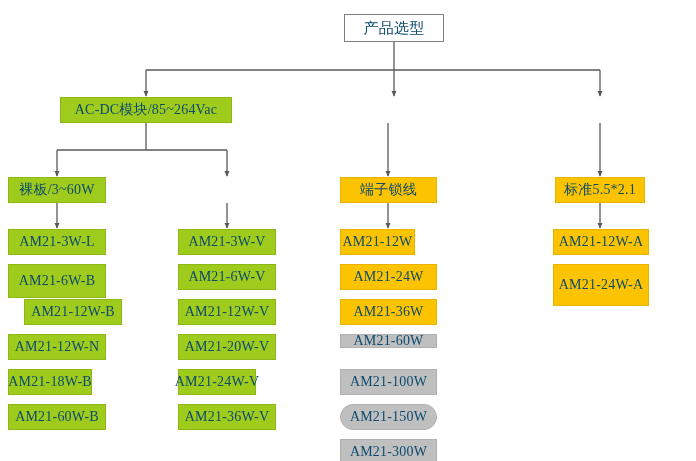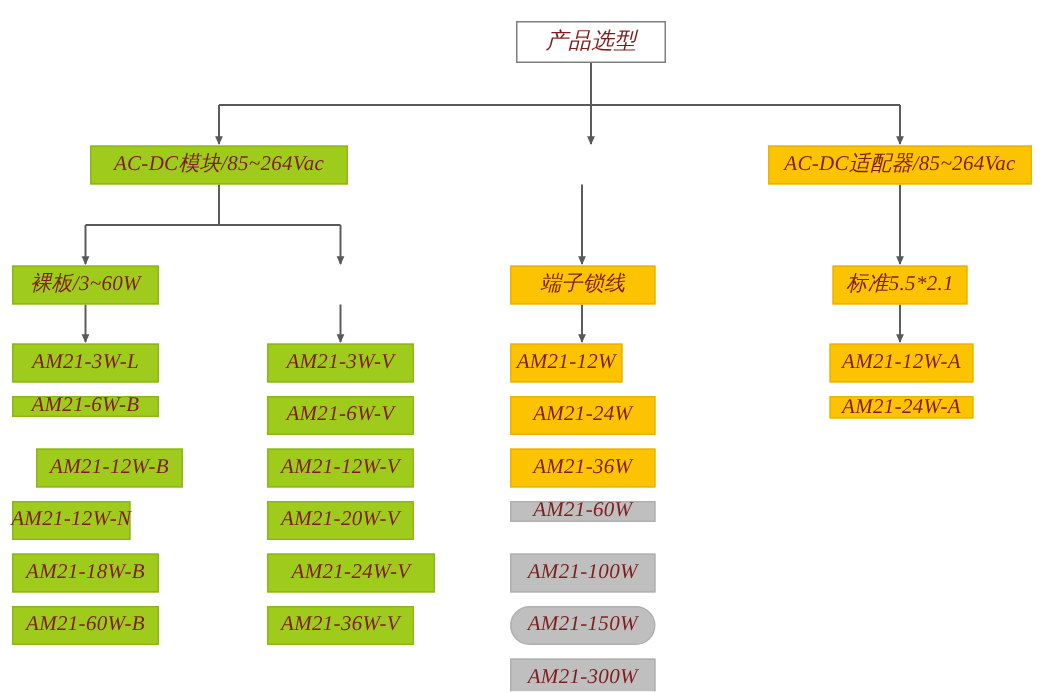--- a/index.html
+++ b/index.html
@@ -29,23 +29,22 @@
   .node {
     position: absolute;
     box-sizing: border-box;
     display: flex;
     align-items: center;
     justify-content: center;
     text-align: center;
     white-space: nowrap;
     line-height: 1;
     letter-spacing: 0.2px;
-    color: #7f1d1d;
+    color: #0c4a6e;
     z-index: 2;
-    font-style: italic;
   }
   .node-root {
     background: #ffffff;
     border: 1px solid #7f7f7f;
     font-size: 15px;
   }
   .node-green {
     background: #9fcc1c;
     border: 1px solid #8cb816;
     font-size: 14px;
@@ -103,43 +102,42 @@
       <path d="M 57 203 L 57 228" marker-end="url(#arrow)"></path>
       <path d="M 227 203 L 227 228" marker-end="url(#arrow)"></path>
       <path d="M 388 203 L 388 228" marker-end="url(#arrow)"></path>
       <path d="M 600 203 L 600 228" marker-end="url(#arrow)"></path>
     </g>
   </svg>
 
   <div class="node node-root" style="left: 344px; top: 14px; width: 100px; height: 28px;">产品选型</div>
 
   <div class="node node-lvl2 node-green" style="left: 60px; top: 97px; width: 172px; height: 26px;">AC-DC模块/85~264Vac</div>
-  <div class="node node-lvl2 node-yellow" style="left: 512px; top: 97px; width: 176px; height: 26px;">AC-DC适配器/85~264Vac</div>
 
   <div class="node node-cat node-green" style="left: 8px; top: 177px; width: 98px; height: 26px;">裸板/3~60W</div>
   <div class="node node-cat node-yellow" style="left: 340px; top: 177px; width: 97px; height: 26px;">端子锁线</div>
   <div class="node node-cat node-yellow" style="left: 555px; top: 177px; width: 90px; height: 26px;">标准5.5*2.1</div>
 
   <div id="leaf-host">
       <div class="node node-leaf node-green" style="left: 8px; top: 229px; width: 98px; height: 26px;">AM21-3W-L</div>
-      <div class="node node-leaf node-green" style="left: 8px; top: 264px; width: 98px; height: 14px;">AM21-6W-B</div>
+      <div class="node node-leaf node-green" style="left: 8px; top: 264px; width: 98px; height: 34px;">AM21-6W-B</div>
       <div class="node node-leaf node-green" style="left: 24px; top: 299px; width: 98px; height: 26px;">AM21-12W-B</div>
-      <div class="node node-leaf node-green" style="left: 8px; top: 334px; width: 79px; height: 26px;">AM21-12W-N</div>
-      <div class="node node-leaf node-green" style="left: 8px; top: 369px; width: 98px; height: 26px;">AM21-18W-B</div>
+      <div class="node node-leaf node-green" style="left: 8px; top: 334px; width: 98px; height: 26px;">AM21-12W-N</div>
+      <div class="node node-leaf node-green" style="left: 8px; top: 369px; width: 84px; height: 26px;">AM21-18W-B</div>
       <div class="node node-leaf node-green" style="left: 8px; top: 404px; width: 98px; height: 26px;">AM21-60W-B</div>
       <div class="node node-leaf node-green" style="left: 178px; top: 229px; width: 98px; height: 26px;">AM21-3W-V</div>
       <div class="node node-leaf node-green" style="left: 178px; top: 264px; width: 98px; height: 26px;">AM21-6W-V</div>
       <div class="node node-leaf node-green" style="left: 178px; top: 299px; width: 98px; height: 26px;">AM21-12W-V</div>
       <div class="node node-leaf node-green" style="left: 178px; top: 334px; width: 98px; height: 26px;">AM21-20W-V</div>
-      <div class="node node-leaf node-green" style="left: 178px; top: 369px; width: 112px; height: 26px;">AM21-24W-V</div>
+      <div class="node node-leaf node-green" style="left: 178px; top: 369px; width: 78px; height: 26px;">AM21-24W-V</div>
       <div class="node node-leaf node-green" style="left: 178px; top: 404px; width: 98px; height: 26px;">AM21-36W-V</div>
       <div class="node node-leaf node-yellow" style="left: 340px; top: 229px; width: 75px; height: 26px;">AM21-12W</div>
       <div class="node node-leaf node-yellow" style="left: 340px; top: 264px; width: 97px; height: 26px;">AM21-24W</div>
       <div class="node node-leaf node-yellow" style="left: 340px; top: 299px; width: 97px; height: 26px;">AM21-36W</div>
       <div class="node node-leaf node-gray" style="left: 340px; top: 334px; width: 97px; height: 14px;">AM21-60W</div>
       <div class="node node-leaf node-gray" style="left: 340px; top: 369px; width: 97px; height: 26px;">AM21-100W</div>
       <div class="node node-leaf node-gray" style="left: 340px; top: 404px; width: 97px; height: 26px; border-radius: 13px;">AM21-150W</div>
       <div class="node node-leaf node-gray" style="left: 340px; top: 439px; width: 97px; height: 26px;">AM21-300W</div>
       <div class="node node-leaf node-yellow" style="left: 553px; top: 229px; width: 96px; height: 26px;">AM21-12W-A</div>
-      <div class="node node-leaf node-yellow" style="left: 553px; top: 264px; width: 96px; height: 15px;">AM21-24W-A</div>
+      <div class="node node-leaf node-yellow" style="left: 553px; top: 264px; width: 96px; height: 42px;">AM21-24W-A</div>
     </div>
 
 </div>
 
 </body></html>

